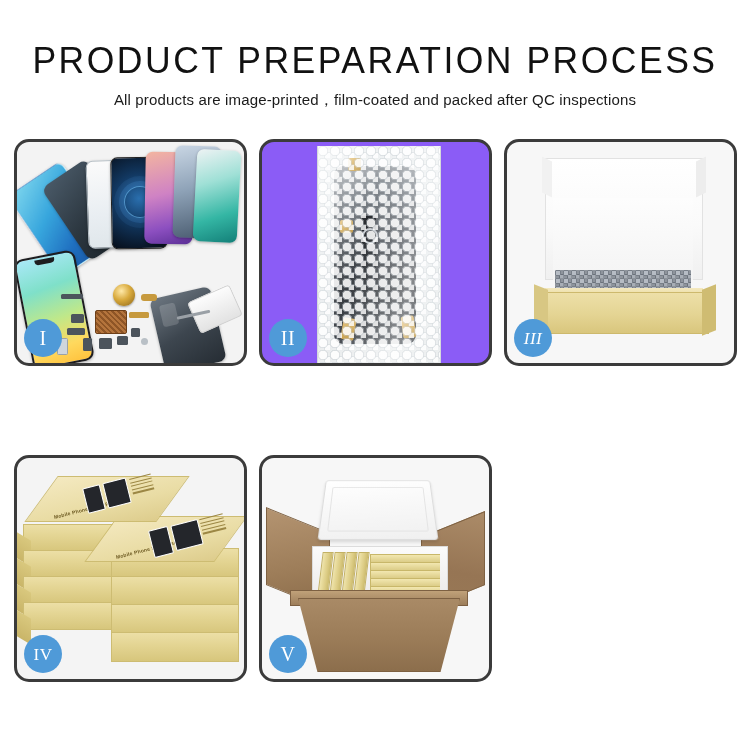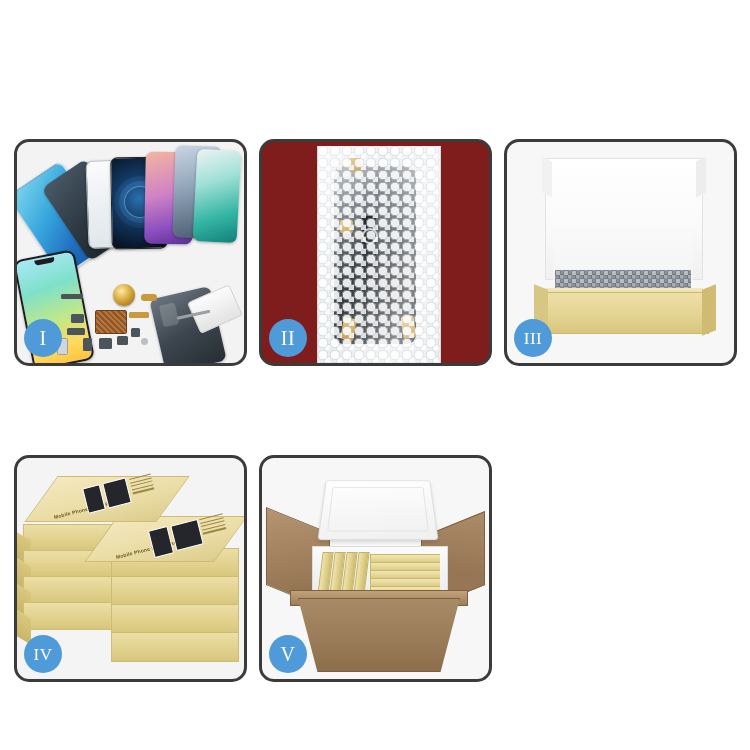--- a/index.html
+++ b/index.html
@@ -160,21 +160,21 @@
     background:linear-gradient(180deg,#fdfdfd,#e2e2e2);
     border-radius:4px;transform:rotate(-24deg);
     box-shadow:inset 0 0 0 1px #cfcfcf;
   }
   .tweezer:after{
     content:"";position:absolute;left:-16px;top:12px;width:34px;height:3px;
     background:#9aa0a6;transform:rotate(12deg);border-radius:2px;
   }
 
   
-  .p2{background:#7f1d1d;}
+  .p2{background:#8b5cf6;}
   .bag{
     position:absolute;left:55px;top:4px;width:122px;height:219px;
     background:linear-gradient(180deg,#eef1f2 0%,#e6eaec 50%,#e9eced 100%);
     border-left:1px solid #d4d9dc;border-right:1px solid #d4d9dc;
   }
   .bagitem{
     position:absolute;left:16px;top:20px;width:82px;height:178px;
     background:linear-gradient(180deg,#9ea3a8 0%,#6f757c 18%,#44494f 45%,#2b2f34 72%,#3a3f45 100%);
     border-radius:9px;
   }
@@ -197,21 +197,21 @@
       radial-gradient(circle at 11px 11px, rgba(255,255,255,.85) 0 4.2px, rgba(190,198,204,.38) 4.4px 5.2px, rgba(255,255,255,0) 5.4px);
     background-size:12px 12px,12px 12px;
     opacity:.95;
   }
   .bagsheen{
     position:absolute;inset:0;
     background:linear-gradient(105deg,rgba(255,255,255,.55) 0%,rgba(255,255,255,.05) 38%,rgba(255,255,255,.42) 72%,rgba(255,255,255,.1) 100%);
   }
 
   
-  .p3{background:#f7f7f7;}
+  .p3{background:#f7f7f7;font-style:italic;}
   .lid{
     position:absolute;left:38px;top:16px;width:156px;height:120px;
     background:linear-gradient(180deg,#ffffff 0%,#fafafa 55%,#f0f0f0 100%);
     border:1px solid #e2e2e2;
   }
   .lid:before{
     content:"";position:absolute;left:-4px;top:0;width:10px;height:36px;
     background:#f1f1f1;transform:skewY(26deg);
   }
   .lid:after{
@@ -369,20 +369,24 @@
   }
   .c-tape{
     position:absolute;background:#a5865d;opacity:.9;border-radius:1px;
   }
 </style>
 </head>
 <body>
 
 <div class="page">
 
+  <div class="header">
+    <h1 class="title">PRODUCT PREPARATION PROCESS</h1>
+    <p class="subtitle">All products are image-printed，film-coated and packed after QC inspections</p>
+  </div>
 
   <div class="grid">
 
     <div class="panel p1">
       <div class="scene">
         <div class="ph ph-back"></div>
         <div class="ph ph-back2"></div>
         <div class="ph ph-glass"></div>
         <div class="ph ph-dark">
             <span class="ripple"></span>

